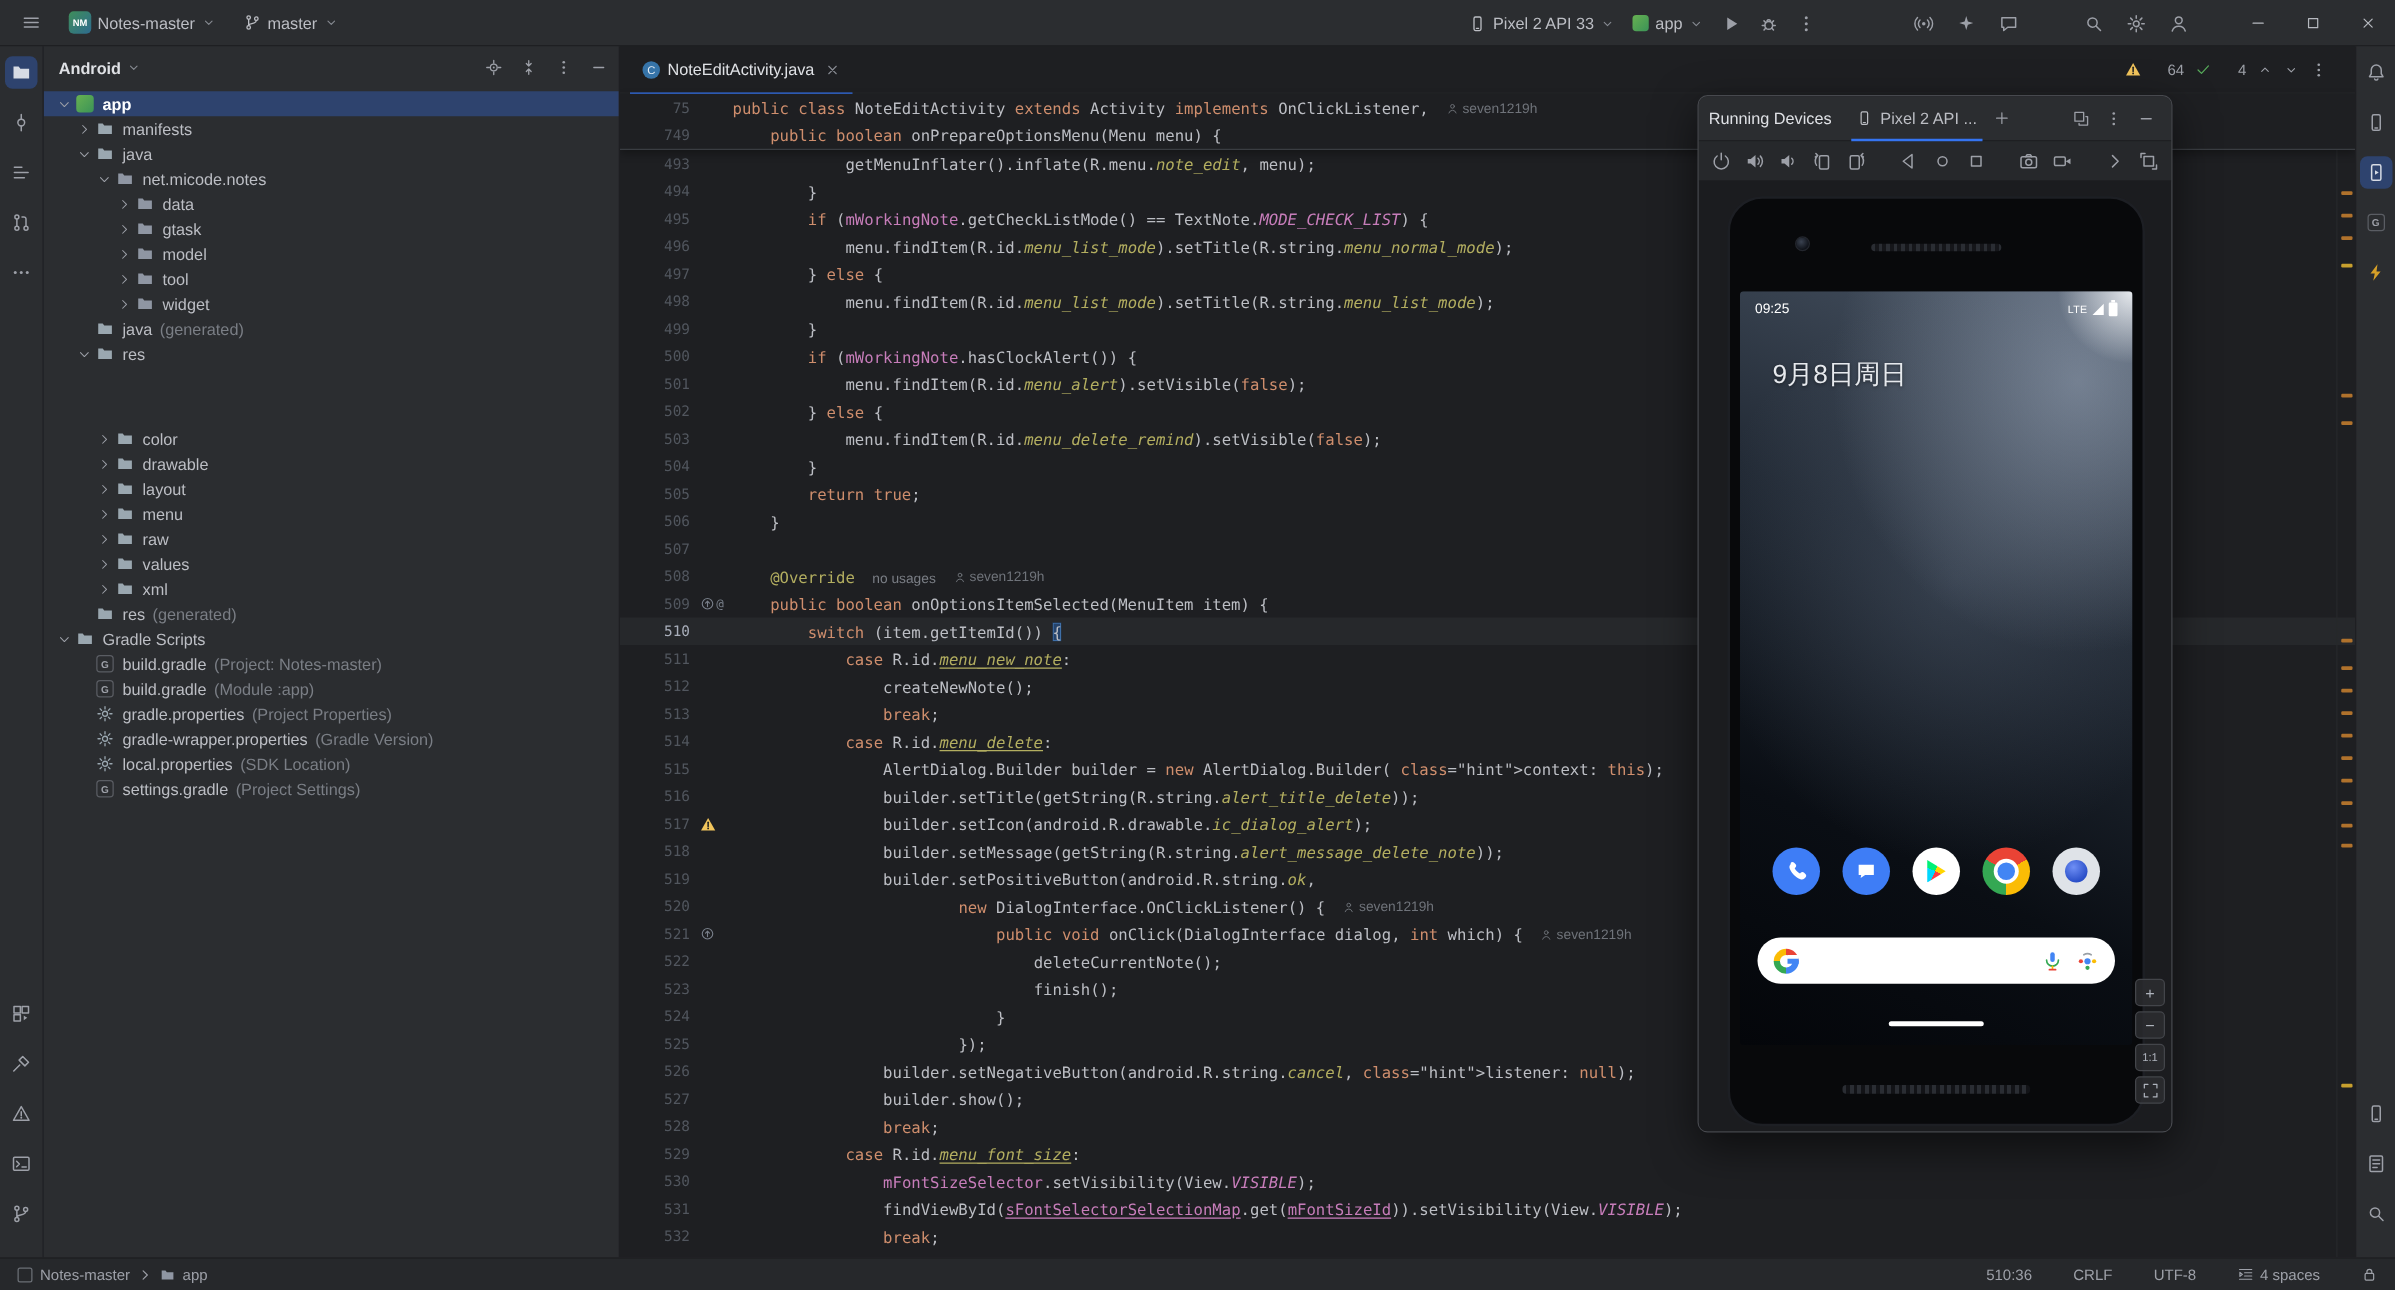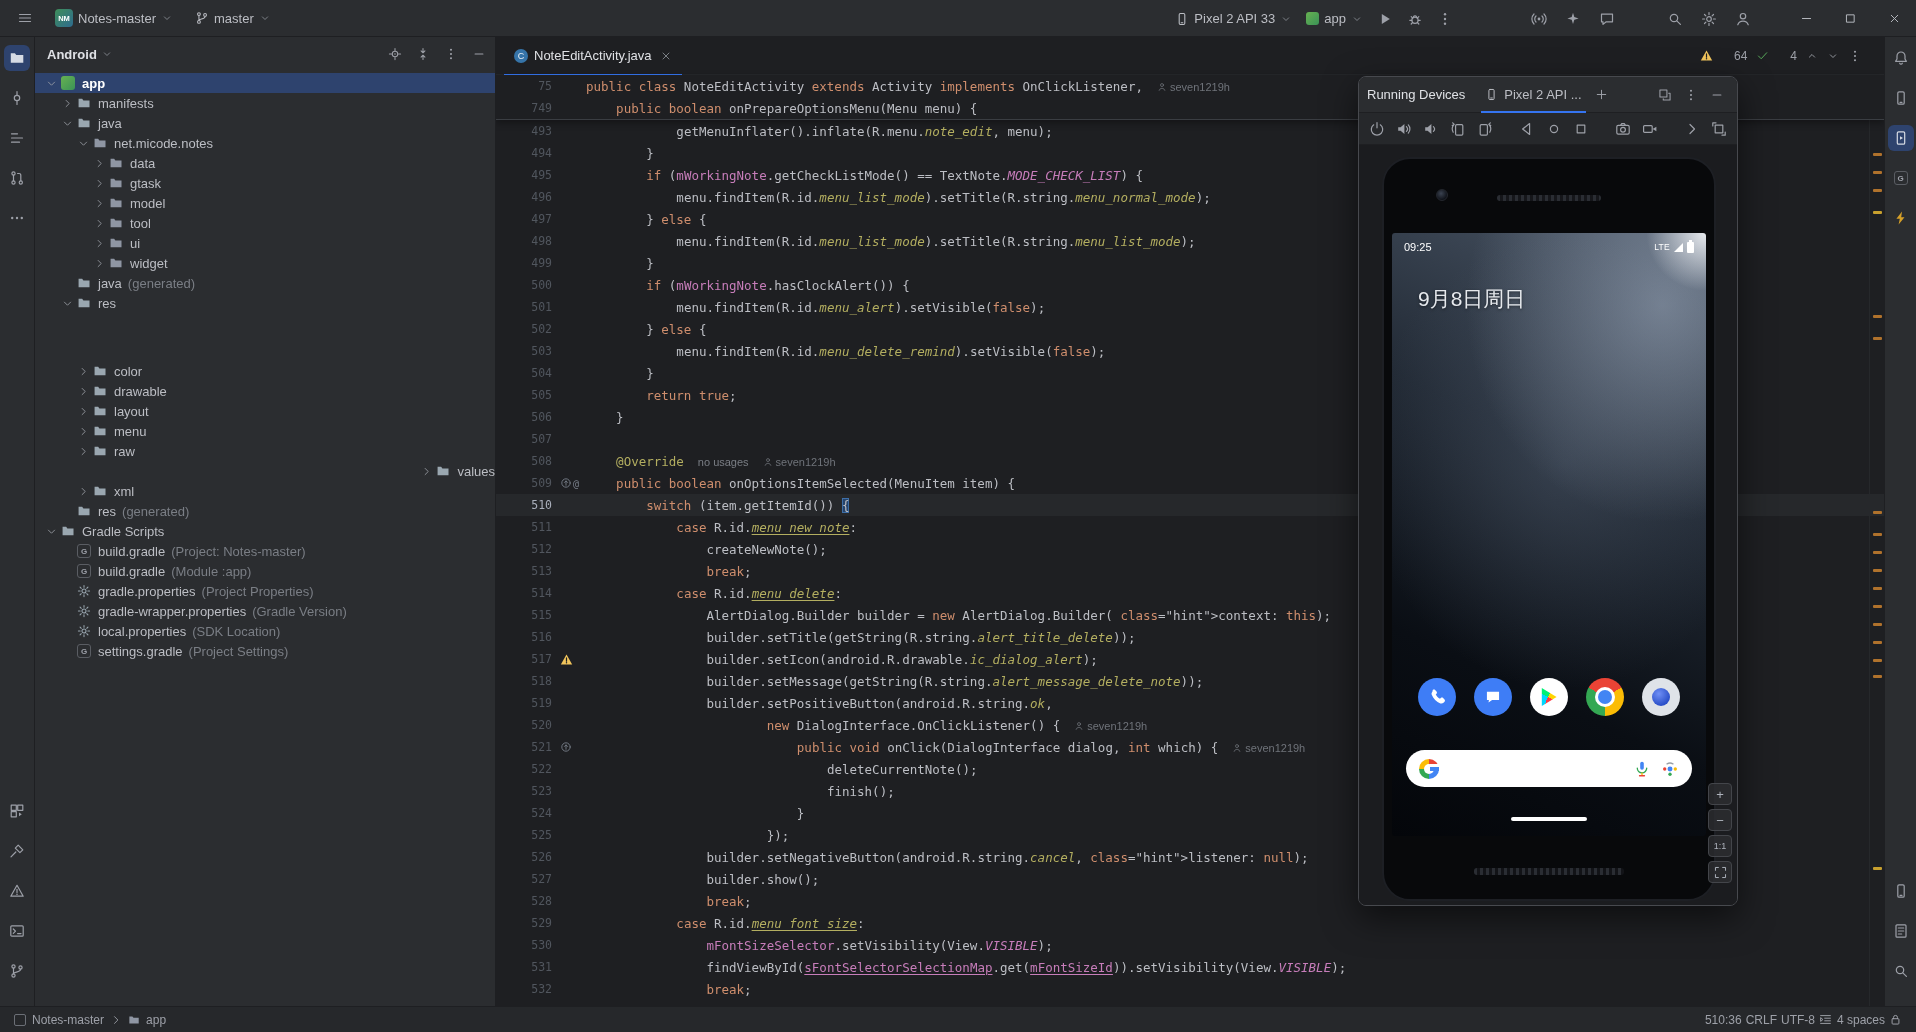--- a/index.html
+++ b/index.html
@@ -150,21 +150,21 @@
 
   .zoomctl { position:absolute; right:5px; bottom:22px; display:flex; flex-direction:column; gap:4px; z-index:6; }
   .zbtn { width:24px; height:22px; border:1px solid #43454a; border-radius:4px; background:rgba(43,45,48,.85);
     color:#aeb3bc; font-size:13px; display:flex; align-items:center; justify-content:center; }
   .zbtn.small { font-size:9px; }
 
   
   #statusbar { position:absolute; left:0; right:0; bottom:0; height:26px; background:#26282b; border-top:1px solid #1e1f22;
     display:flex; align-items:center; padding:0 14px; color:#9da0a8; font-size:12px; }
   .sb-left { display:flex; align-items:center; gap:6px; }
-  .sb-right { margin-left:auto; display:flex; align-items:center; gap:4px; }
+  .sb-right { margin-left:auto; display:flex; align-items:center; gap:33px; }
   .sb-item { display:flex; align-items:center; gap:5px; }
   .sb-mod { width:12px; height:12px; border-radius:2px; border:1px solid #6b6f76; }
 </style>
 </head>
 <body>
 
 <div id="titlebar">
   <div class="tb-left">
     <span class="tb-ic">
         <span>
@@ -622,33 +622,20 @@
         <span class="chev">
           <svg class="ic " viewBox="0 0 16 16">
             <path d="M6 3.5L10.5 8L6 12.5"></path>
           </svg>
         </span>
         <span class="titem-ic" style="color: rgb(143, 150, 163);">
           <svg class="ic s14" viewBox="0 0 16 16">
             <path d="M1.8 3.2h4.1l1.4 1.8h7v7.8H1.8z" fill="currentColor" stroke="none"></path>
           </svg>
         </span>
-        <span>ui</span>
-      </div>
-      <div class="trow" style="padding-left: 56px;">
-        <span class="chev">
-          <svg class="ic " viewBox="0 0 16 16">
-            <path d="M6 3.5L10.5 8L6 12.5"></path>
-          </svg>
-        </span>
-        <span class="titem-ic" style="color: rgb(143, 150, 163);">
-          <svg class="ic s14" viewBox="0 0 16 16">
-            <path d="M1.8 3.2h4.1l1.4 1.8h7v7.8H1.8z" fill="currentColor" stroke="none"></path>
-          </svg>
-        </span>
         <span>widget</span>
       </div>
       <div class="trow" style="padding-left: 24px;">
         <span class="chev"></span>
         <span class="titem-ic" style="color: rgb(154, 167, 176);">
           <svg class="ic s14" viewBox="0 0 16 16">
             <path d="M1.8 3.2h4.1l1.4 1.8h7v7.8H1.8z" fill="currentColor" stroke="none"></path>
           </svg>
         </span>
         <span>java</span>
@@ -725,21 +712,21 @@
             <path d="M6 3.5L10.5 8L6 12.5"></path>
           </svg>
         </span>
         <span class="titem-ic" style="color: rgb(154, 167, 176);">
           <svg class="ic s14" viewBox="0 0 16 16">
             <path d="M1.8 3.2h4.1l1.4 1.8h7v7.8H1.8z" fill="currentColor" stroke="none"></path>
           </svg>
         </span>
         <span>raw</span>
       </div>
-      <div class="trow" style="padding-left: 40px; justify-content: flex-end;">
+      <div class="trow" style="padding-left: 40px;">
         <span class="chev">
           <svg class="ic " viewBox="0 0 16 16">
             <path d="M6 3.5L10.5 8L6 12.5"></path>
           </svg>
         </span>
         <span class="titem-ic" style="color: rgb(154, 167, 176);">
           <svg class="ic s14" viewBox="0 0 16 16">
             <path d="M1.8 3.2h4.1l1.4 1.8h7v7.8H1.8z" fill="currentColor" stroke="none"></path>
           </svg>
         </span>

